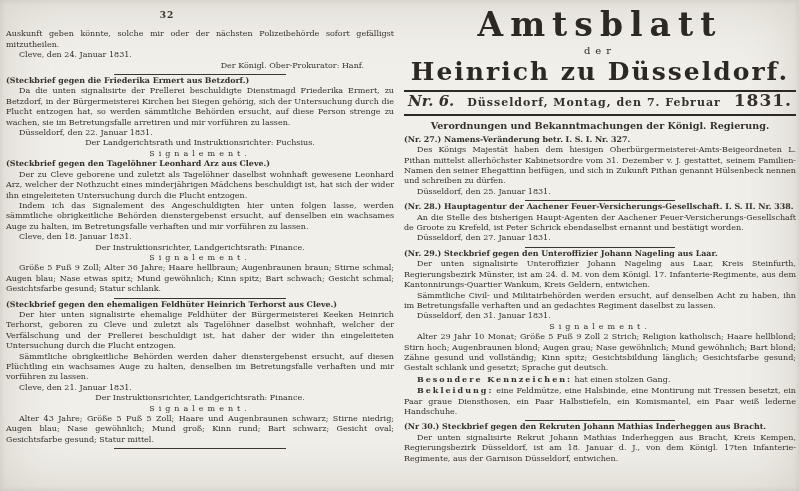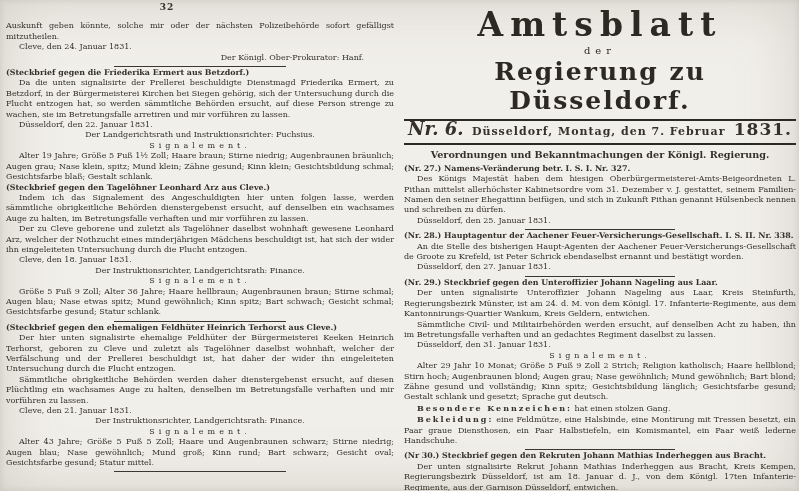--- a/index.html
+++ b/index.html
@@ -6,21 +6,21 @@
   body{
     width:799px;height:491px;position:relative;overflow:hidden;
     background:#f1efe9;
     font-family:"DejaVu Serif","Liberation Serif",serif;
   }
   body::before{
     content:"";position:absolute;inset:0;pointer-events:none;
     box-shadow:inset 0 0 60px rgba(120,115,100,.25), inset 0 0 6px rgba(90,85,70,.15);
   }
   .page{position:absolute;color:#35312a;}
-  .left-page{left:6px;top:2px;width:388px;}
+  .left-page{left:6px;top:10px;width:388px;}
   .right-page{left:404px;top:4px;width:392px;}
 
   .doc{font-size:8px;line-height:10.4px;text-align:justify;}
   .doc p{margin:0;}
   p.body{text-indent:13px;}
   p.noindent{text-indent:0;}
   .page-number{width:100%;text-align:center;box-sizing:border-box;padding-right:66px;
     font-weight:bold;font-size:9px;margin-bottom:9px;letter-spacing:1px;}
   .dateline{text-indent:13px;text-align:left;}
   .sig-center{text-align:center;text-indent:0;}
@@ -33,67 +33,66 @@
 
   
   .mast1{font-size:33px;font-weight:bold;text-align:center;letter-spacing:7px;
     line-height:38px;margin-top:2px;color:#2c2922;}
   .mastder{font-size:10px;text-align:center;letter-spacing:5px;line-height:13px;color:#2c2922;}
   .mast2{font-size:25px;font-weight:bold;text-align:center;letter-spacing:2px;
     line-height:29px;color:#2c2922;}
   .mast-rule{border:none;border-top:2px solid #2c2922;margin:4px 0 0 0;}
   .issue-line{display:flex;align-items:baseline;justify-content:space-between;
     padding:3px 4px 2px 4px;}
-  .issue-no{font-style:italic;font-size:18px;font-weight:bold;}
+  .issue-no{font-style:italic;font-size:15px;font-weight:bold;}
   .issue-date{font-weight:bold;font-size:11px;letter-spacing:1px;}
   .issue-year{font-size:17px;font-weight:bold;letter-spacing:1px;}
   .section-heading{text-align:center;font-weight:bold;font-size:9.6px;margin:5px 0 3px 0;}
 </style>
 </head>
 <body>
 
 <div class="page left-page doc">
   <div class="page-number">32</div>
 
   <p class="noindent">Auskunft geben könnte, solche mir oder der nächsten Polizeibehörde sofort gefälligst mitzutheilen.</p>
   <p class="dateline">Cleve, den 24. Januar 1831.</p>
   <p class="sig-right">Der Königl. Ober-Prokurator: Hanf.</p>
   <hr class="rule">
 
   <p class="sec-head">(Steckbrief gegen die Friederika Ermert aus Betzdorf.)</p>
   <p class="body">Da die unten signalisirte der Prellerei beschuldigte Dienstmagd Friederika Ermert, zu Betzdorf, in der Bürgermeisterei Kirchen bei Siegen gehörig, sich der Untersuchung durch die Flucht entzogen hat, so werden sämmtliche Behörden ersucht, auf diese Person strenge zu wachen, sie im Betretungsfalle arretiren und mir vorführen zu lassen.</p>
   <p class="dateline">Düsseldorf, den 22. Januar 1831.</p>
   <p class="sig-center">Der Landgerichtsrath und Instruktionsrichter: Fuchsius.</p>
   <p class="spaced">Signalement.</p>
-  <p class="body">Alter 19 Jahre; Größe 5 Fuß 1½ Zoll; Haare braun; Stirne niedrig; Augenbraunen bräunlich; Augen grau; Nase klein, spitz; Mund klein; Zähne gesund; Kinn klein; Gesichtsbildung schmal; Gesichtsfarbe blaß; Gestalt schlank.</p>
 
   <p class="sec-head">(Steckbrief gegen den Tagelöhner Leonhard Arz aus Cleve.)</p>
+  <p class="body">Der zu Cleve geborene und zuletzt als Tagelöhner daselbst wohnhaft gewesene Leonhard Arz, welcher der Nothzucht eines minderjährigen Mädchens beschuldigt ist, hat sich der wider ihn eingeleiteten Untersuchung durch die Flucht entzogen.</p>
   <p class="body">Indem ich das Signalement des Angeschuldigten hier unten folgen lasse, werden sämmtliche obrigkeitliche Behörden dienstergebenst ersucht, auf denselben ein wachsames Auge zu halten, im Betretungsfalle verhaften und mir vorführen zu lassen.</p>
-  <p class="body">Der zu Cleve geborene und zuletzt als Tagelöhner daselbst wohnhaft gewesene Leonhard Arz, welcher der Nothzucht eines minderjährigen Mädchens beschuldigt ist, hat sich der wider ihn eingeleiteten Untersuchung durch die Flucht entzogen.</p>
   <p class="dateline">Cleve, den 18. Januar 1831.</p>
   <p class="sig-center">Der Instruktionsrichter, Landgerichtsrath: Finance.</p>
   <p class="spaced">Signalement.</p>
   <p class="body">Größe 5 Fuß 9 Zoll; Alter 36 Jahre; Haare hellbraun; Augenbraunen braun; Stirne schmal; Augen blau; Nase etwas spitz; Mund gewöhnlich; Kinn spitz; Bart schwach; Gesicht schmal; Gesichtsfarbe gesund; Statur schlank.</p>
   <hr class="rule">
 
   <p class="sec-head">(Steckbrief gegen den ehemaligen Feldhüter Heinrich Terhorst aus Cleve.)</p>
   <p class="body">Der hier unten signalisirte ehemalige Feldhüter der Bürgermeisterei Keeken Heinrich Terhorst, geboren zu Cleve und zuletzt als Tagelöhner daselbst wohnhaft, welcher der Verfälschung und der Prellerei beschuldigt ist, hat daher der wider ihn eingeleiteten Untersuchung durch die Flucht entzogen.</p>
   <p class="body">Sämmtliche obrigkeitliche Behörden werden daher dienstergebenst ersucht, auf diesen Flüchtling ein wachsames Auge zu halten, denselben im Betretungsfalle verhaften und mir vorführen zu lassen.</p>
   <p class="dateline">Cleve, den 21. Januar 1831.</p>
   <p class="sig-center">Der Instruktionsrichter, Landgerichtsrath: Finance.</p>
   <p class="spaced">Signalement.</p>
   <p class="body">Alter 43 Jahre; Größe 5 Fuß 5 Zoll; Haare und Augenbraunen schwarz; Stirne niedrig; Augen blau; Nase gewöhnlich; Mund groß; Kinn rund; Bart schwarz; Gesicht oval; Gesichtsfarbe gesund; Statur mittel.</p>
   <hr class="rule">
 </div>
 
 <div class="page right-page doc">
   <div>
     <div class="mast1">Amtsblatt</div>
     <div class="mastder">der</div>
-    <div class="mast2">Regierung zu Düsseldorf.</div>
+    <div class="mast2">Heinrich zu Düsseldorf.</div>
     <hr class="mast-rule">
     <div class="issue-line">
       <span class="issue-no">Nr. 6.</span>
       <span class="issue-date">Düsseldorf, Montag, den 7. Februar</span>
       <span class="issue-year">1831.</span>
     </div>
     <hr class="mast-rule">
   </div>
 
   <div class="section-heading">Verordnungen und Bekanntmachungen der Königl. Regierung.</div>

